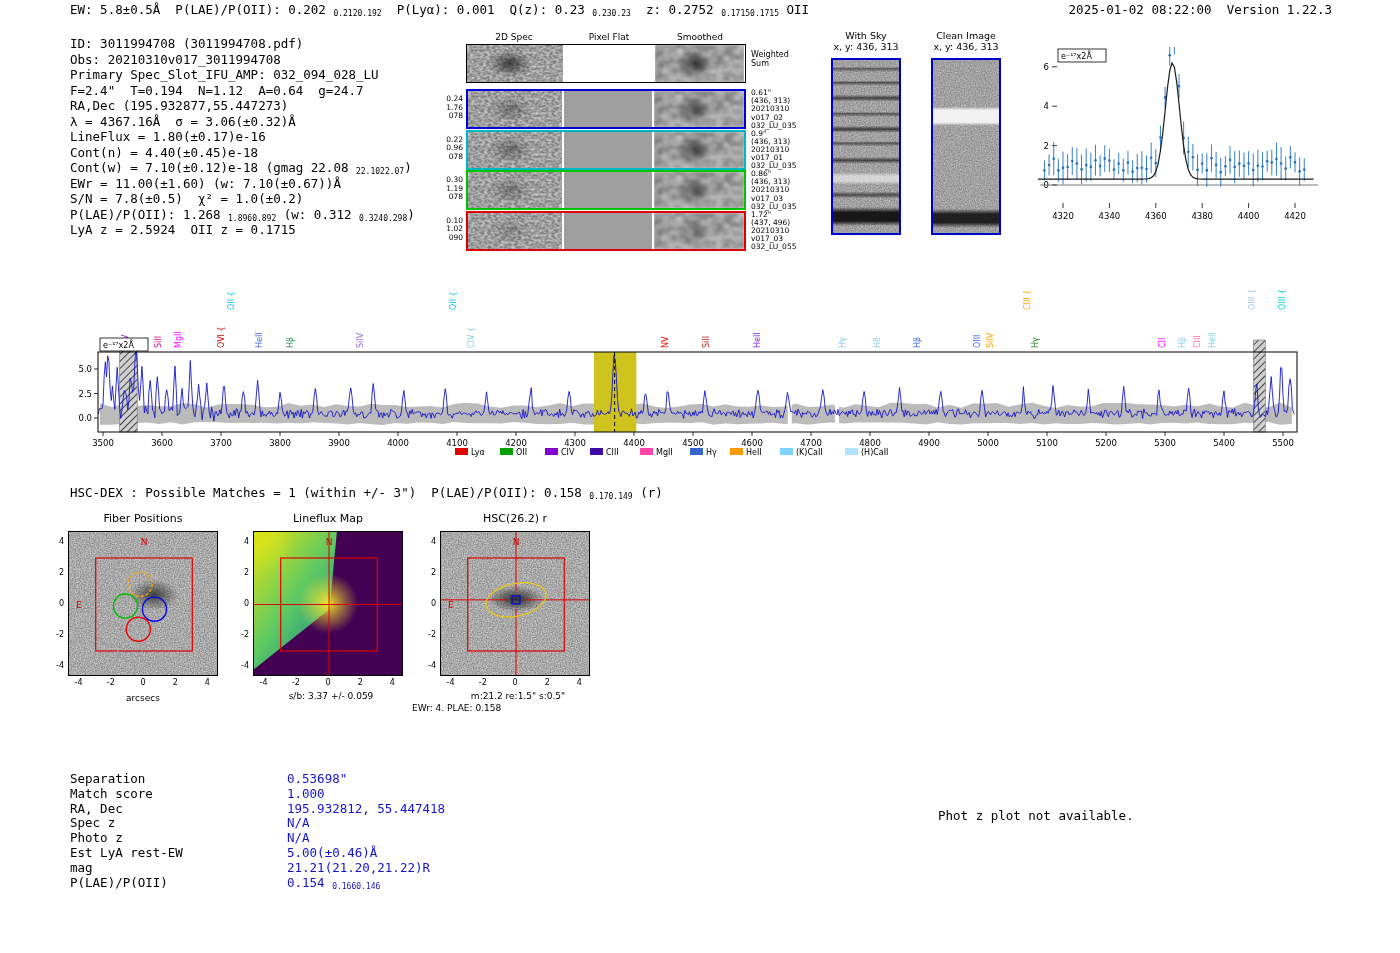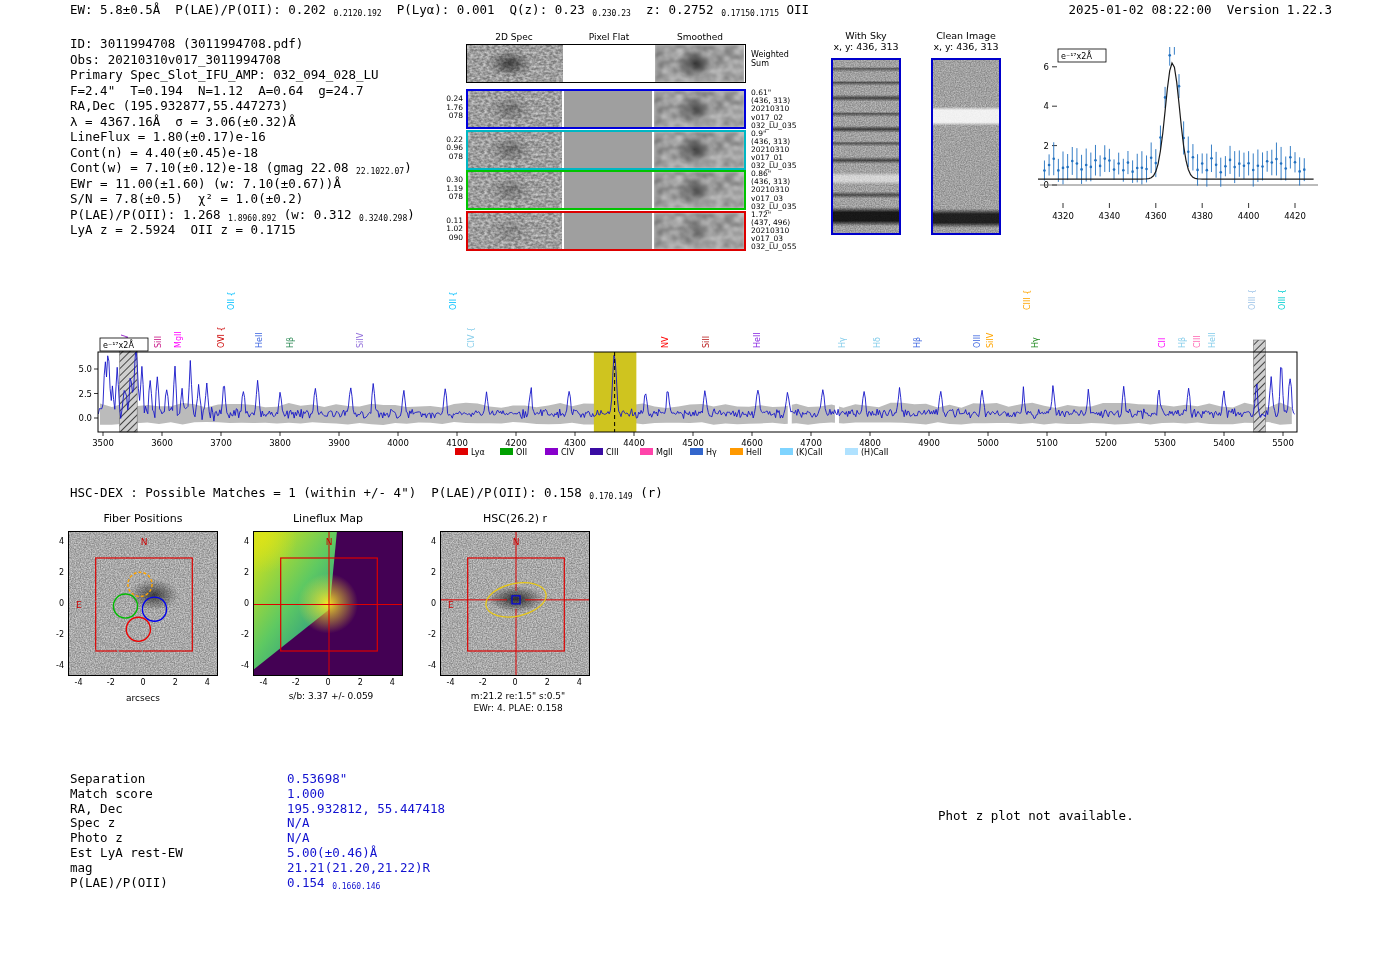--- a/index.html
+++ b/index.html
@@ -15,21 +15,21 @@
   .skybox{width:70px;height:177px;border:2px solid #0000cc;position:absolute;overflow:hidden;background:#b9b9b9}
   .nz{position:absolute;left:0;top:0;width:100%;height:100%}
   .nzF{filter:url(#fnF)}
   .nzC{filter:url(#fnC)}
   .nzS{filter:url(#fnS)}
   .cuthost{width:212px;height:205px;font-size:8px}
   .cuthost .ctitle{position:absolute;left:28px;top:0;width:150px;text-align:center;font-size:11px}
   .cuthost .plot{position:absolute;left:28px;top:19px;width:150px;height:145px;border:1px solid #000;background:#c9c9c9;overflow:hidden}
   .cuthost .xlab{position:absolute;left:28px;top:181px;width:150px;text-align:center;font-size:9px}
   .cuthost .cap{position:absolute;left:0;top:179px;width:212px;text-align:center;font-size:9px}
-  .cuthost .cap2{position:absolute;left:0;top:191px;width:212px;text-align:center;font-size:9px}
+  .cuthost .cap2{position:absolute;left:0;top:191px;width:212px;text-align:left;font-size:9px}
 </style>
 </head>
 <body>
 
 <svg width="0" height="0" style="position:absolute">
   <defs>
     <filter id="fnF" x="0%" y="0%" width="100%" height="100%">
       <feTurbulence type="fractalNoise" baseFrequency="0.8" numOctaves="2" seed="7" stitchTiles="stitch"></feTurbulence>
       <feColorMatrix type="matrix" values="0 0 0 0 0.25  0 0 0 0 0.25  0 0 0 0 0.25  0 0 0 1.9 -0.45"></feColorMatrix>
     </filter>
@@ -146,21 +146,21 @@
           <div class="nz nzC"></div>
           <div style="position: absolute; left: 20%; top: 10%; width: 50%; height: 80%; background: radial-gradient(rgba(5, 5, 5, 0.18) 0%, rgba(5, 5, 5, 0) 65%);"></div>
         </div>
         <div style="position: absolute; left: 94px; top: 0px; width: 92px; height: 100%; overflow: hidden; background: rgb(159, 159, 159); border-left: 2px solid rgb(255, 255, 255); border-right: 2px solid rgb(255, 255, 255);"></div>
         <div style="position: absolute; left: 186px; top: 0px; width: 90px; height: 100%; overflow: hidden; background: rgb(201, 201, 201);">
           <div class="nz nzS"></div>
           <div style="position: absolute; left: 20%; top: 10%; width: 50%; height: 80%; background: radial-gradient(rgba(5, 5, 5, 0.3) 0%, rgba(5, 5, 5, 0) 65%);"></div>
         </div>
       </div>
       <div style="position: absolute; left: 0px; top: 188.5px; width: 26px; text-align: right; font-size: 7.5px; line-height: 8.6px;">
-        <div>0.11</div>
+        <div>0.10</div>
         <div>1.02</div>
         <div>090</div>
       </div>
       <div style="position: absolute; left: 314px; top: 182.5px; font-size: 7.5px; line-height: 8.2px;">
         <div>1.72"</div>
         <div>(437, 496)</div>
         <div>20210310</div>
         <div>v017_03</div>
         <div>032_LU_055</div>
       </div>
@@ -446,21 +446,21 @@
       <rect x="630" y="190" width="13" height="7" fill="#3366cc"></rect>
       <text x="646" y="197" font-size="8">Hγ</text>
       <rect x="670" y="190" width="13" height="7" fill="#ff9900"></rect>
       <text x="686" y="197" font-size="8">HeII</text>
       <rect x="720" y="190" width="13" height="7" fill="#7fd4ff"></rect>
       <text x="736" y="197" font-size="8">(K)CaII</text>
       <rect x="785" y="190" width="13" height="7" fill="#b0e2ff"></rect>
       <text x="801" y="197" font-size="8">(H)CaII</text>
     </svg>
 
-  <div id="hscline" class="mono abs" style="left:70px;top:485px"><span>HSC-DEX : Possible Matches = 1 (within +/- 4")  P(LAE)/P(OII): 0.158 </span><span class="frac"><span>0.17</span><span>0.149</span></span><span> (r)</span></div>
+  <div id="hscline" class="mono abs" style="left:70px;top:485px"><span>HSC-DEX : Possible Matches = 1 (within +/- 3")  P(LAE)/P(OII): 0.158 </span><span class="frac"><span>0.17</span><span>0.149</span></span><span> (r)</span></div>
 
   <div id="cut-fiber" class="abs cuthost" style="left:40px;top:512px">
     <div class="ctitle">Fiber Positions</div>
     <div class="plot" id="fiberplot">
         <div class="nz nzF"></div>
         <div style="position: absolute; left: 58px; top: 46px; width: 54px; height: 34px; background: radial-gradient(rgba(15, 15, 15, 0.7) 0%, rgba(15, 15, 15, 0) 65%);"></div>
         <svg width="150" height="145" style="position: absolute; left: 0px; top: 0px;">
           <rect x="26.699999999999996" y="26" width="96.60000000000002" height="93" fill="none" stroke="#dd0000" stroke-width="1.2"></rect>
           <circle cx="44.41" cy="56.224999999999994" r="12.075000000000001" fill="none" stroke="#999" stroke-width="1" stroke-dasharray="3 2"></circle>
           <circle cx="31.529999999999994" cy="80.25" r="12.075000000000001" fill="none" stroke="#999" stroke-width="1" stroke-dasharray="3 2"></circle>

